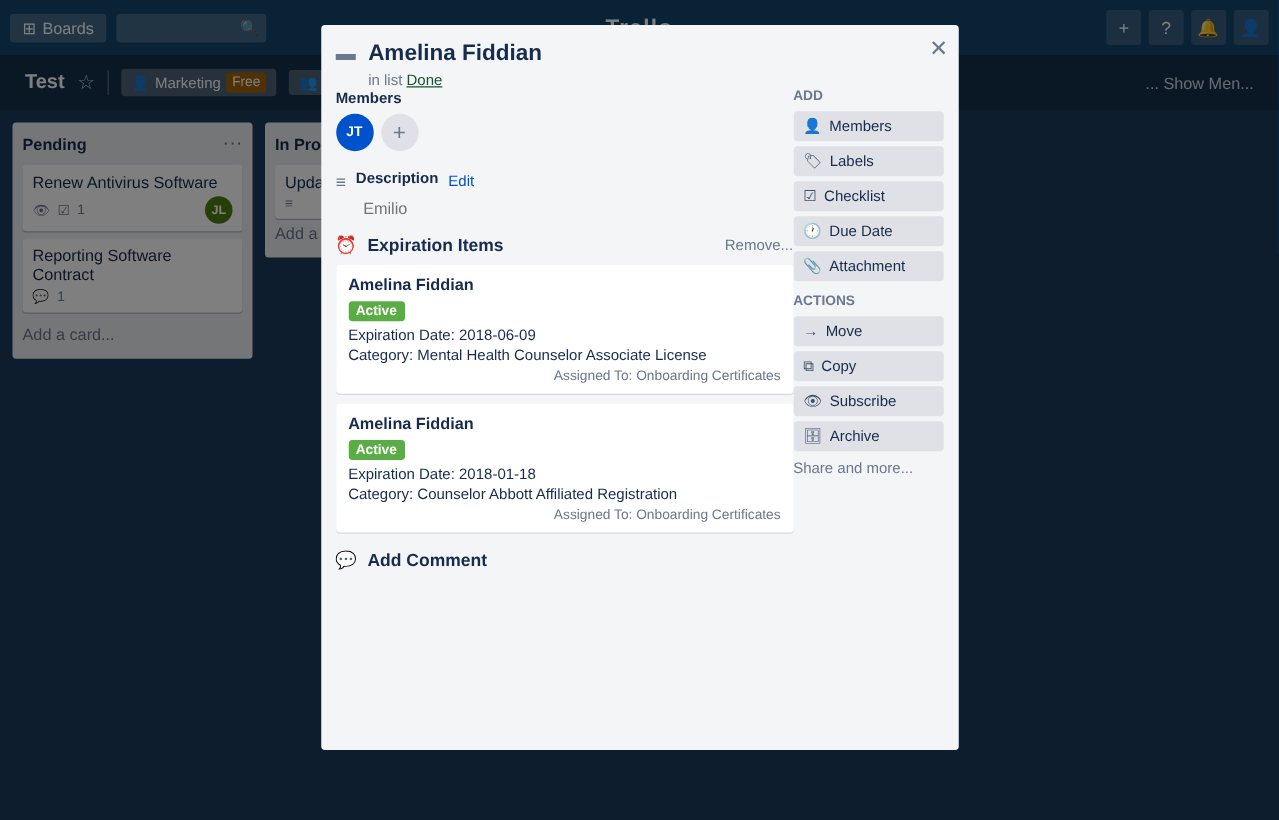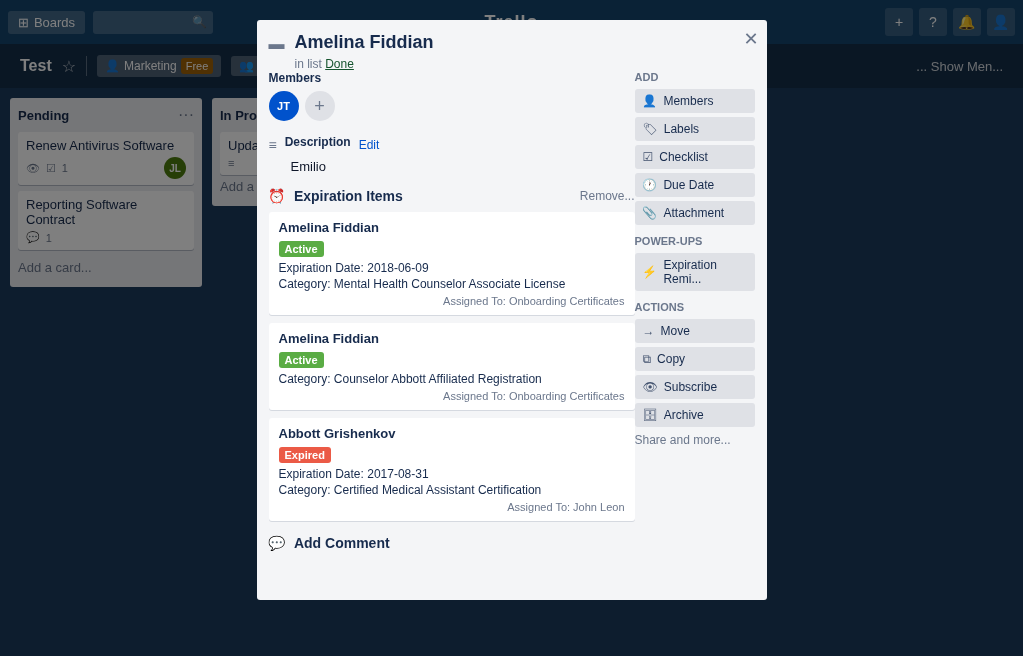--- a/index.html
+++ b/index.html
@@ -165,21 +165,21 @@
 
     .section-label { font-size: 12px; font-weight: bold; color: #172b4d; margin-bottom: 6px; }
     .members-row { display: flex; align-items: center; gap: 6px; margin-bottom: 14px; }
     .member-avatar { width: 30px; height: 30px; border-radius: 50%; background: #0052cc; color: #fff; font-size: 11px; display: flex; align-items: center; justify-content: center; font-weight: bold; cursor: pointer; }
     .add-member-btn { width: 30px; height: 30px; border-radius: 50%; background: #dfe1e6; border: none; cursor: pointer; font-size: 18px; color: #6b778c; display: flex; align-items: center; justify-content: center; }
 
     .desc-section { margin-bottom: 14px; }
     .desc-header { display: flex; align-items: center; gap: 8px; margin-bottom: 4px; }
     .desc-icon { color: #6b778c; font-size: 14px; }
     .edit-link { color: #0052cc; font-size: 12px; cursor: pointer; text-decoration: none; }
-    .desc-text { font-size: 13px; color: #0f172a; margin-left: 22px; }
+    .desc-text { font-size: 13px; color: #737373; margin-left: 22px; }
 
     .expiration-section { margin-bottom: 14px; }
     .exp-header { display: flex; justify-content: space-between; align-items: center; margin-bottom: 8px; }
     .exp-title-row { display: flex; align-items: center; gap: 8px; }
     .exp-icon { color: #6b778c; font-size: 14px; }
     .exp-title { font-size: 14px; font-weight: bold; color: #172b4d; }
     .remove-link { color: #6b778c; font-size: 12px; cursor: pointer; }
 
     .exp-card {
       background: #fff;
@@ -352,31 +352,25 @@
             <div class="exp-card-name">Amelina Fiddian</div>
             <span class="status-badge status-active">Active</span>
             <div class="exp-detail">Expiration Date: 2018-06-09</div>
             <div class="exp-detail">Category: Mental Health Counselor Associate License</div>
             <div class="exp-assigned">Assigned To: Onboarding Certificates</div>
           </div>
 
           <div class="exp-card">
             <div class="exp-card-name">Amelina Fiddian</div>
             <span class="status-badge status-active">Active</span>
+            <div class="exp-detail">Expiration Date: 2018-01-18</div>
             <div class="exp-detail">Category: Counselor Abbott Affiliated Registration</div>
             <div class="exp-assigned">Assigned To: Onboarding Certificates</div>
           </div>
 
-          <div class="exp-card">
-            <div class="exp-card-name">Abbott Grishenkov</div>
-            <span class="status-badge status-expired">Expired</span>
-            <div class="exp-detail">Expiration Date: 2017-08-31</div>
-            <div class="exp-detail">Category: Certified Medical Assistant Certification</div>
-            <div class="exp-assigned">Assigned To: John Leon</div>
-          </div>
         </div>
 
         <div class="add-comment">
           <span class="comment-icon">💬</span>
           <span class="comment-label">Add Comment</span>
         </div>
       </div>
 
       <div class="modal-sidebar">
 
@@ -395,27 +389,20 @@
         </button>
         <button class="sidebar-btn">
           <span class="sidebar-icon">🕐</span>
           <span>Due Date</span>
         </button>
         <button class="sidebar-btn">
           <span class="sidebar-icon">📎</span>
           <span>Attachment</span>
         </button>
 
-        <div class="power-ups-section">
-          <div class="sidebar-section-title">Power-Ups</div>
-          <button class="sidebar-btn">
-            <span class="sidebar-icon">⚡</span>
-            <span>Expiration Remi...</span>
-          </button>
-        </div>
 
         <div class="actions-section">
           <div class="sidebar-section-title">Actions</div>
           <button class="sidebar-btn">
             <span class="sidebar-icon">→</span>
             <span>Move</span>
           </button>
           <button class="sidebar-btn">
             <span class="sidebar-icon">⧉</span>
             <span>Copy</span>

